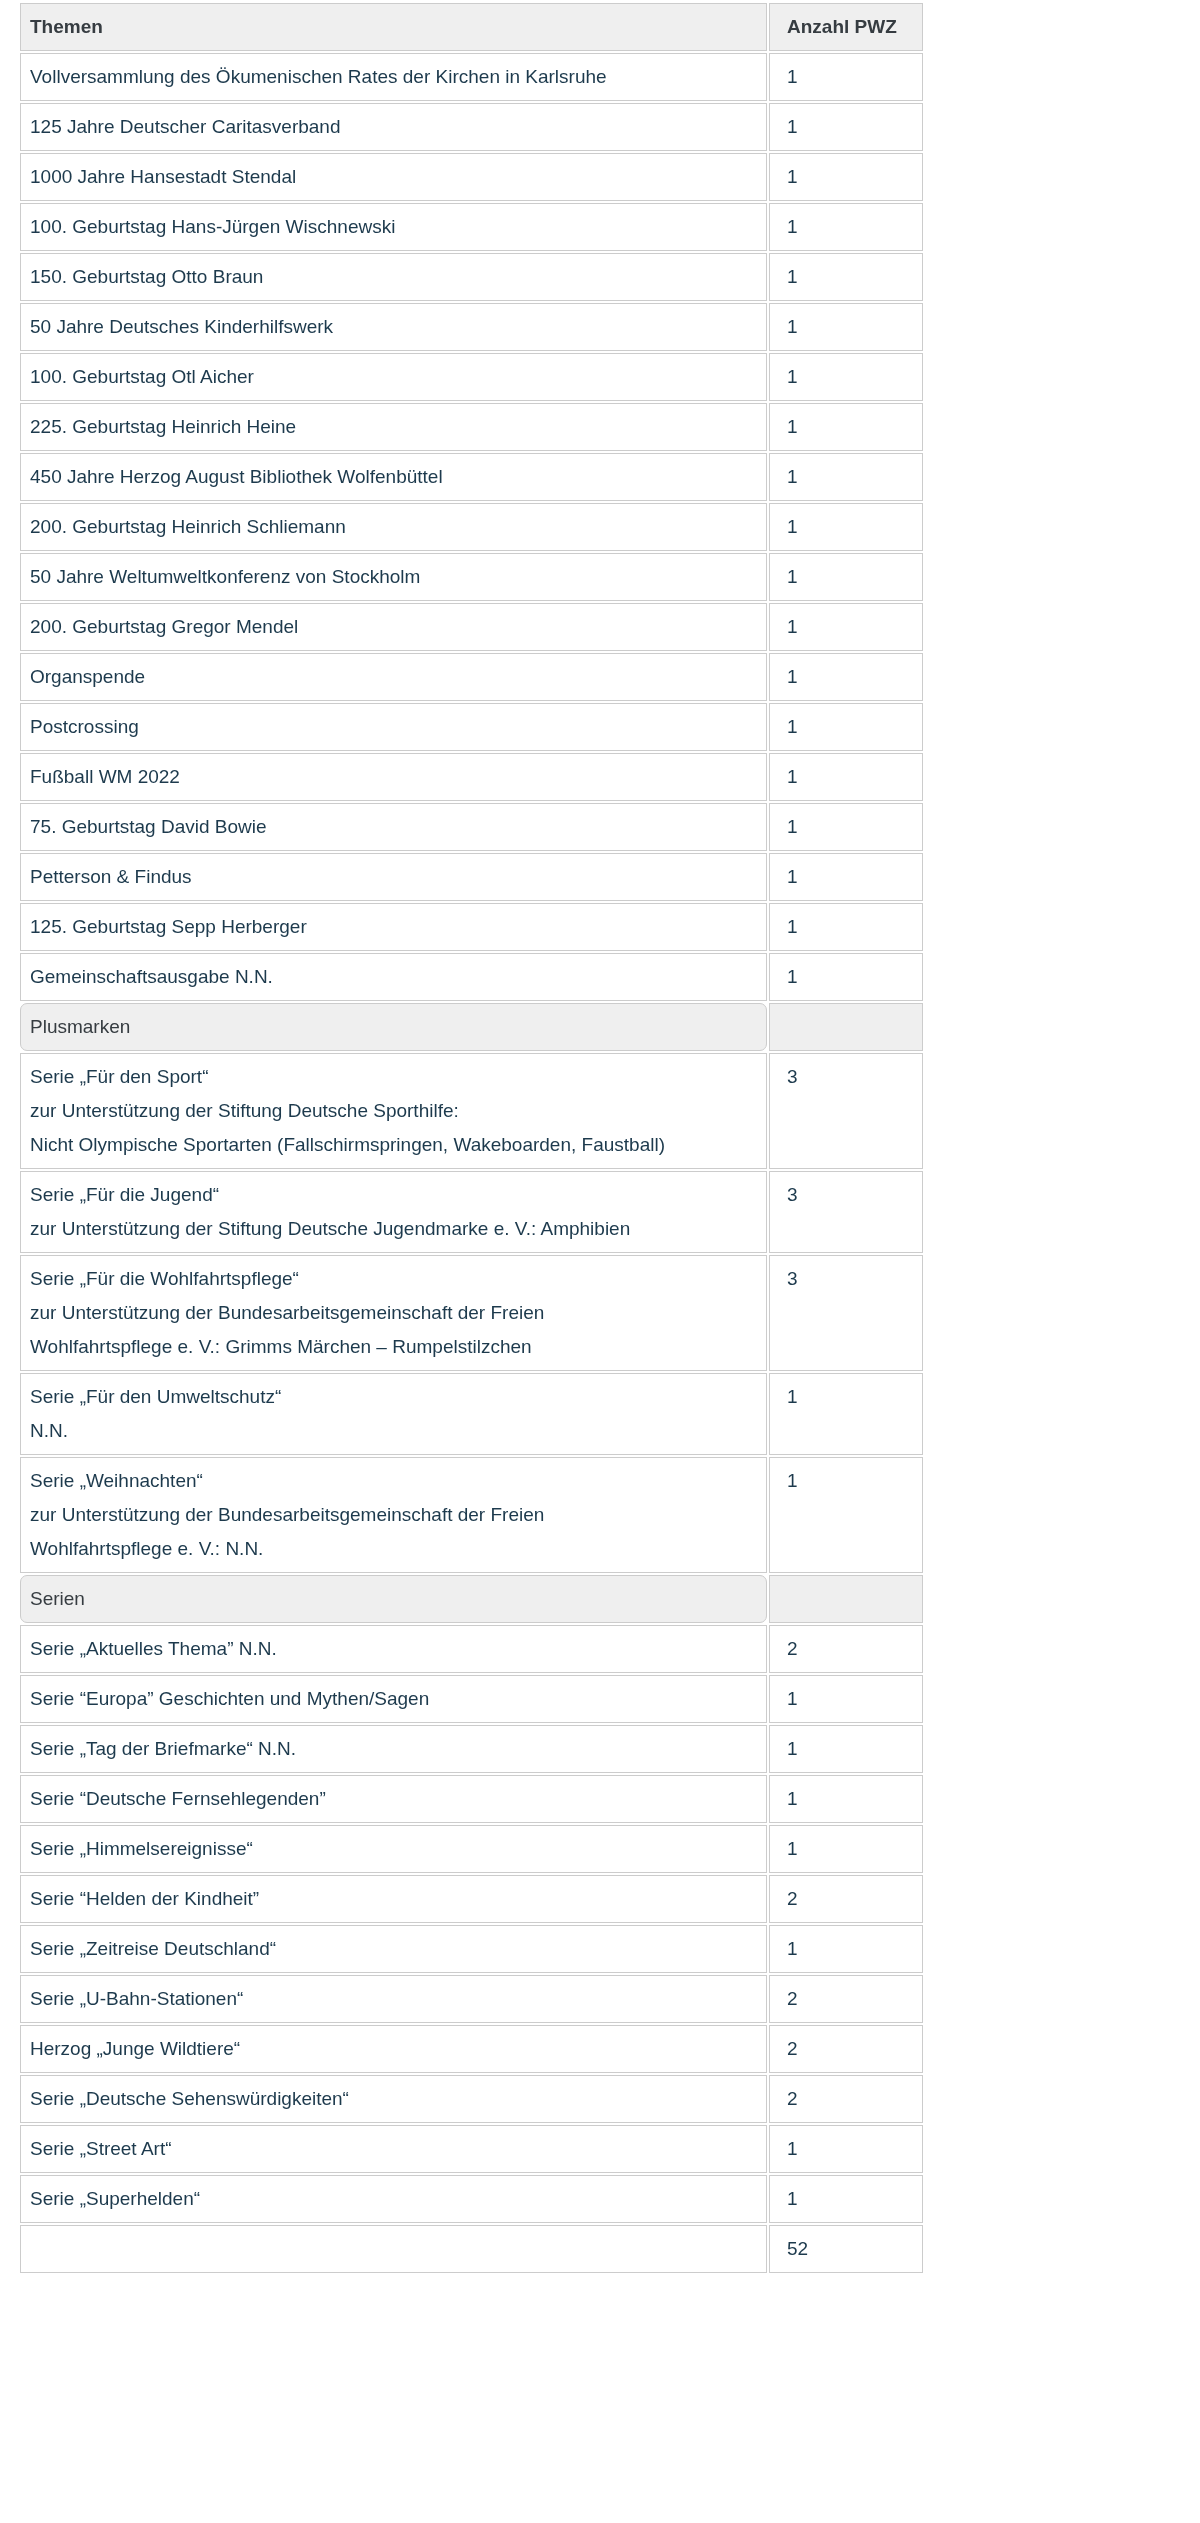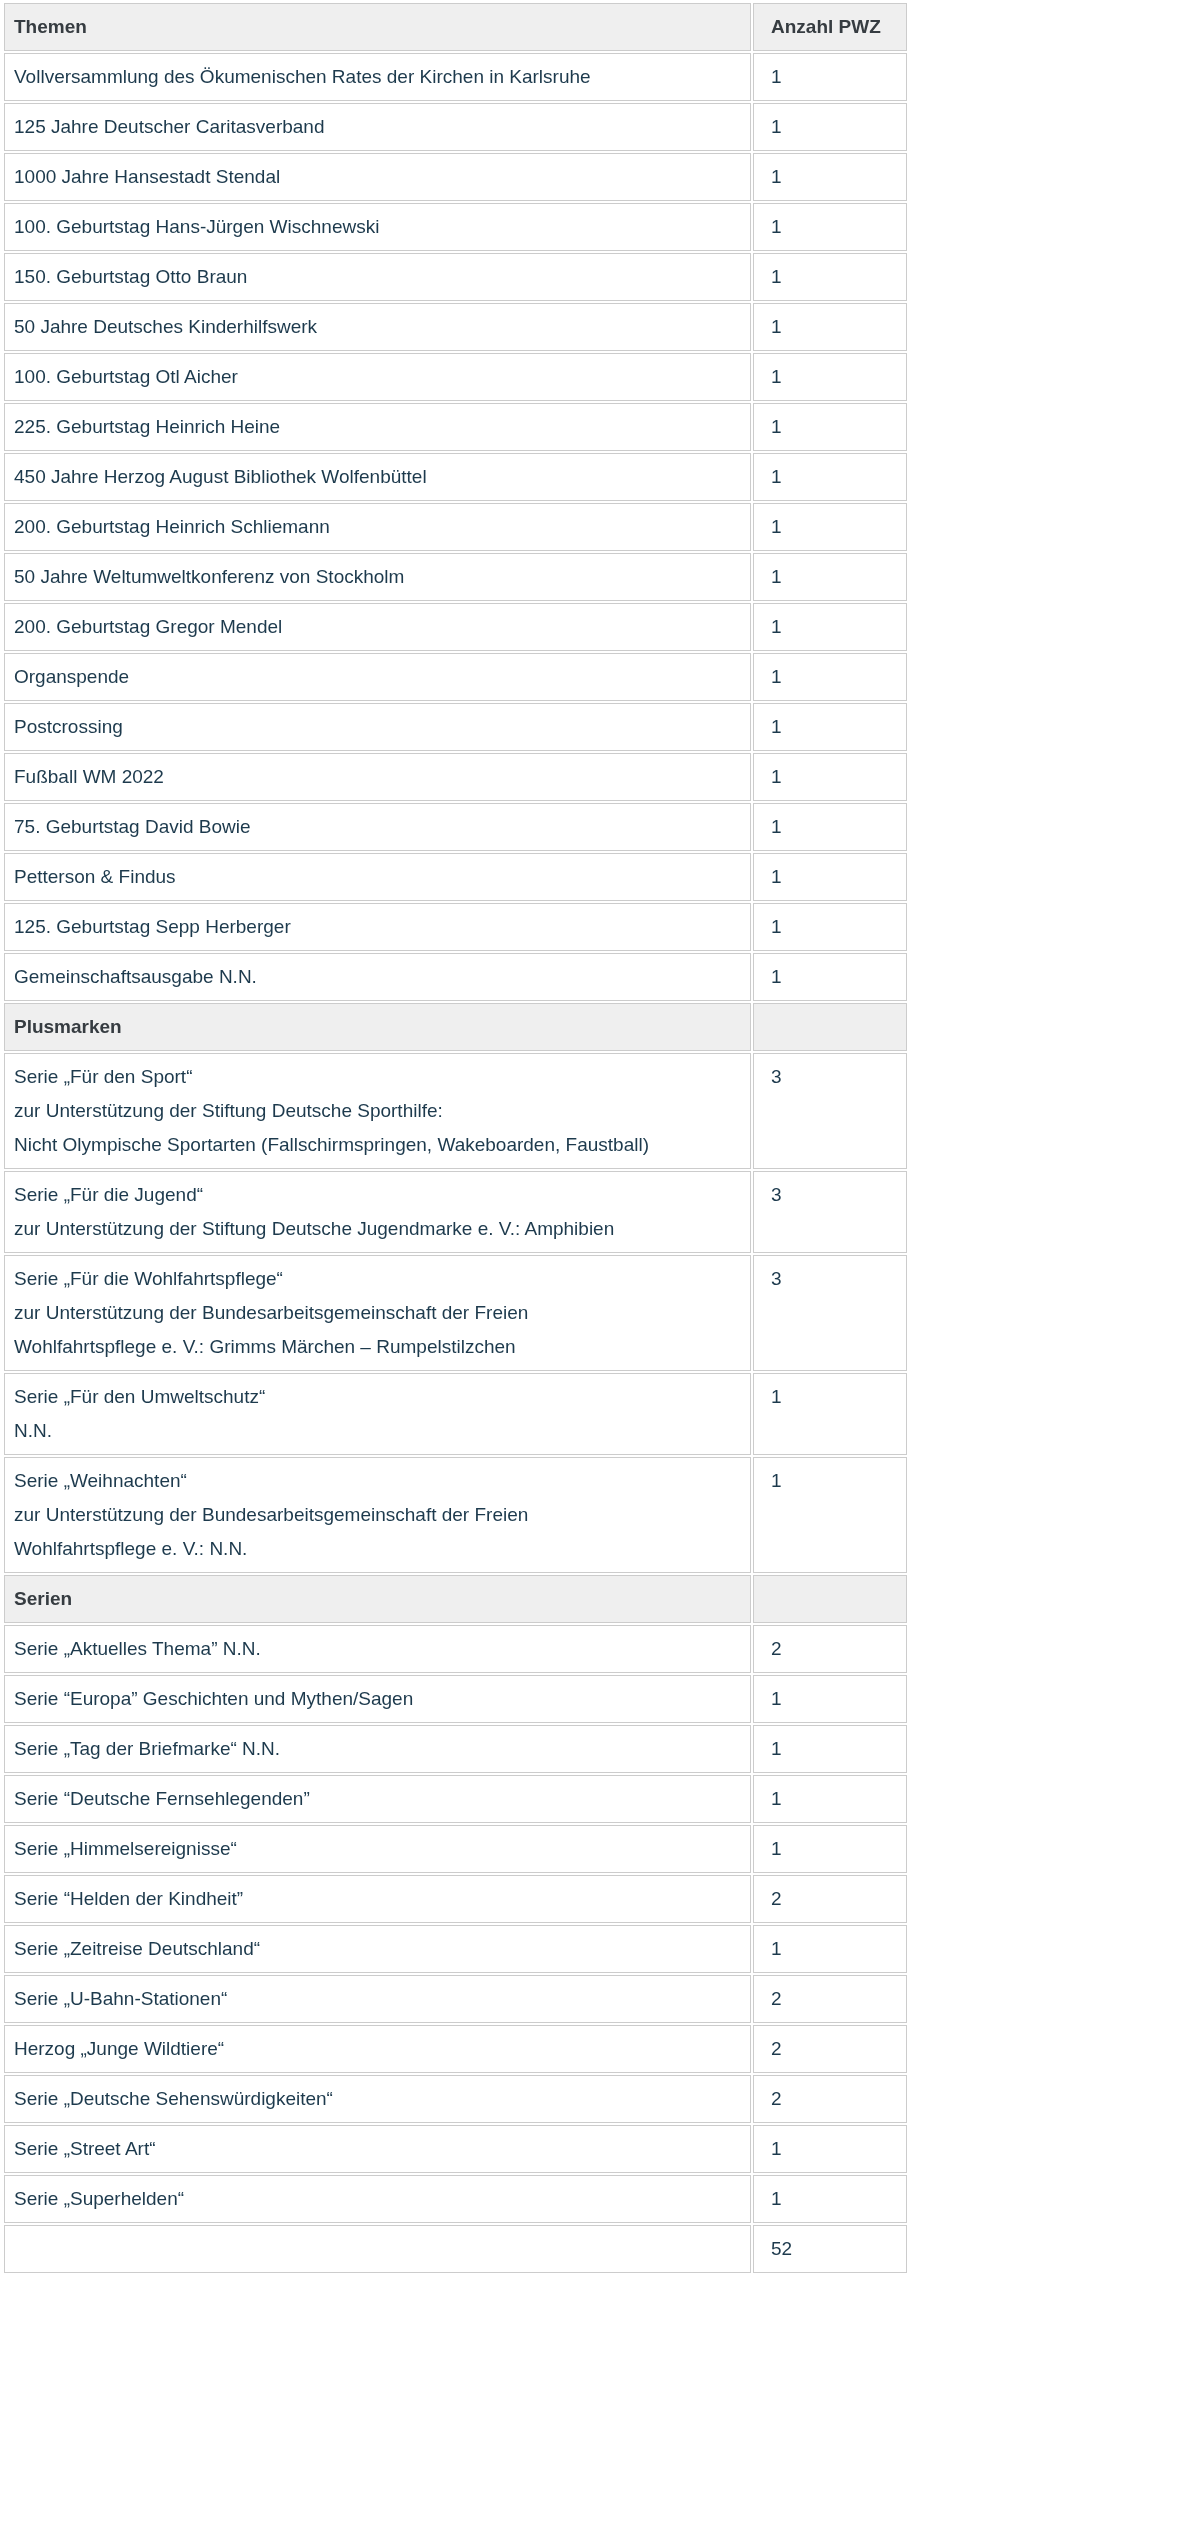--- a/index.html
+++ b/index.html
@@ -9,21 +9,21 @@
   }
   body {
     width: 1200px;
     height: 2523px;
     position: relative;
     font-family: "Liberation Sans", sans-serif;
   }
   .table-wrap {
     position: absolute;
     top: 1px;
-    left: 2px;
+    left: 18px;
   }
   table.pwz-table {
     border-collapse: separate;
     border-spacing: 2px;
     table-layout: fixed;
     width: 907px;
   }
   col.col-theme { width: 747px; }
   col.col-count { width: 154px; }
   th, td {
@@ -46,22 +46,23 @@
     white-space: pre-line;
   }
   .count-cell {
     padding: 6px 8px 6px 17px;
     margin-top: 40px;
   }
   tr.section-row td {
     background: #efefef;
   }
   tr.section-row td.theme-cell {
-    font-weight: 700;
+    font-weight: 400;
     color: #363c41;
+    border-radius: 7px;
   }
 </style>
 </head>
 <body>
 
 <div class="table-wrap">
   <table class="pwz-table">
     <colgroup>
       <col class="col-theme">
       <col class="col-count">

